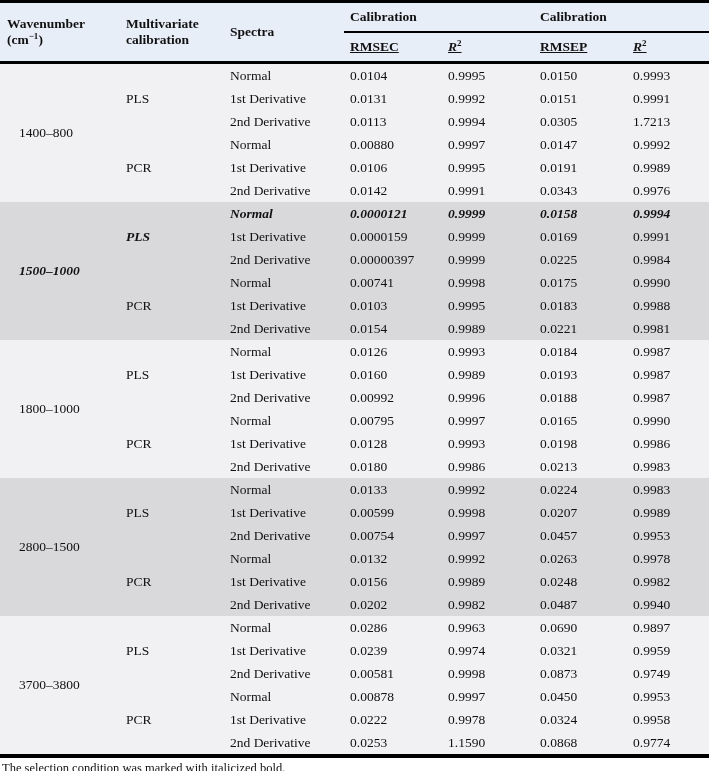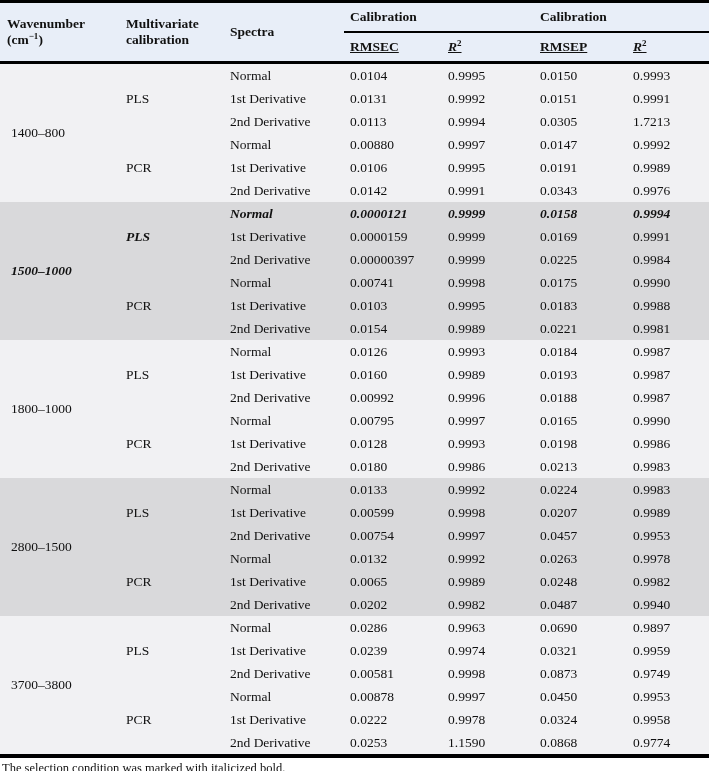--- a/index.html
+++ b/index.html
@@ -33,21 +33,21 @@
     border-bottom:2px solid var(--rule);
   }
   thead th.sub-head{height:24px;text-decoration:underline;}
   th.first-col{padding-left:7px;}
   sup{font-size:9px;line-height:0;}
   em{font-style:italic;}
   tbody td{
     height:23px;font-size:13.5px;padding:0 2px 0 6px;
     vertical-align:middle;white-space:nowrap;
   }
-  tbody td.c-wav{padding-left:11px;margin-left:44px;}
+  tbody td.c-wav{padding-left:19px;margin-left:44px;}
   tr.light td{background:var(--light-bg);}
   tr.dark td{background:var(--dark-bg);}
   .em{font-style:italic;font-weight:bold;}
   .footnote{
     font-size:12.5px;padding:3px 0 0 2px;line-height:1.2;
     background:#ffffff;
   }
 </style>
 </head>
 <body>
@@ -246,21 +246,21 @@
         <tr class="dark">
           <td rowspan="3" class="c-meth">PCR</td>
           <td class="c-spec">Normal</td>
           <td class="c-num">0.0132</td>
           <td class="c-num">0.9992</td>
           <td class="c-num">0.0263</td>
           <td class="c-num">0.9978</td>
         </tr>
         <tr class="dark">
           <td class="c-spec">1st Derivative</td>
-          <td class="c-num">0.0065</td>
+          <td class="c-num">0.0156</td>
           <td class="c-num">0.9989</td>
           <td class="c-num">0.0248</td>
           <td class="c-num">0.9982</td>
         </tr>
         <tr class="dark">
           <td class="c-spec">2nd Derivative</td>
           <td class="c-num">0.0202</td>
           <td class="c-num">0.9982</td>
           <td class="c-num">0.0487</td>
           <td class="c-num">0.9940</td>

